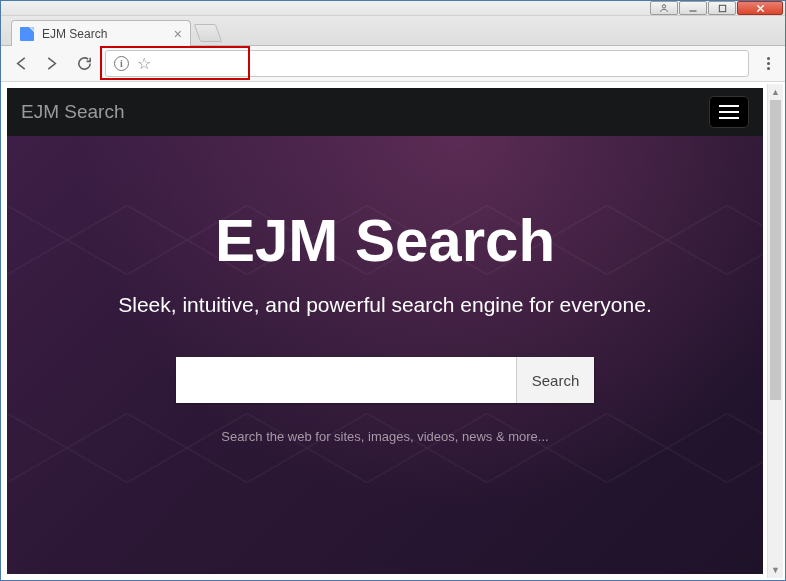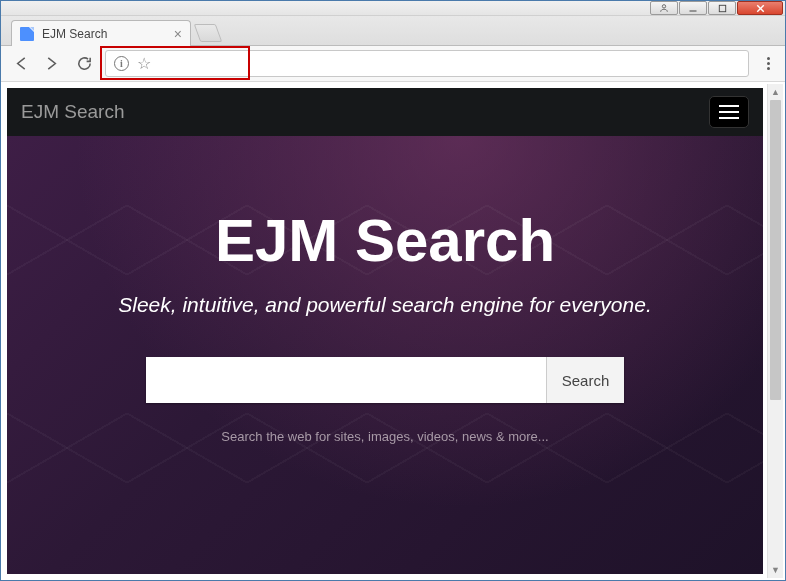--- a/index.html
+++ b/index.html
@@ -280,24 +280,23 @@
 .hero h1 {
   font-size: 60px;
   font-weight: bold;
   margin-bottom: 18px;
   position: relative;
 }
 .hero .tagline {
   font-size: 21px;
   margin-bottom: 40px;
   position: relative;
-  font-style: italic;
 }
 .searchbox {
-  width: 478px;
+  width: 418px;
   height: 46px;
   margin: 0 auto 26px;
   background: #fff;
   display: flex;
   position: relative;
   box-shadow: 0 1px 2px rgba(0,0,0,0.3);
 }
 .searchbox input {
   flex: 1;
   border: none;

